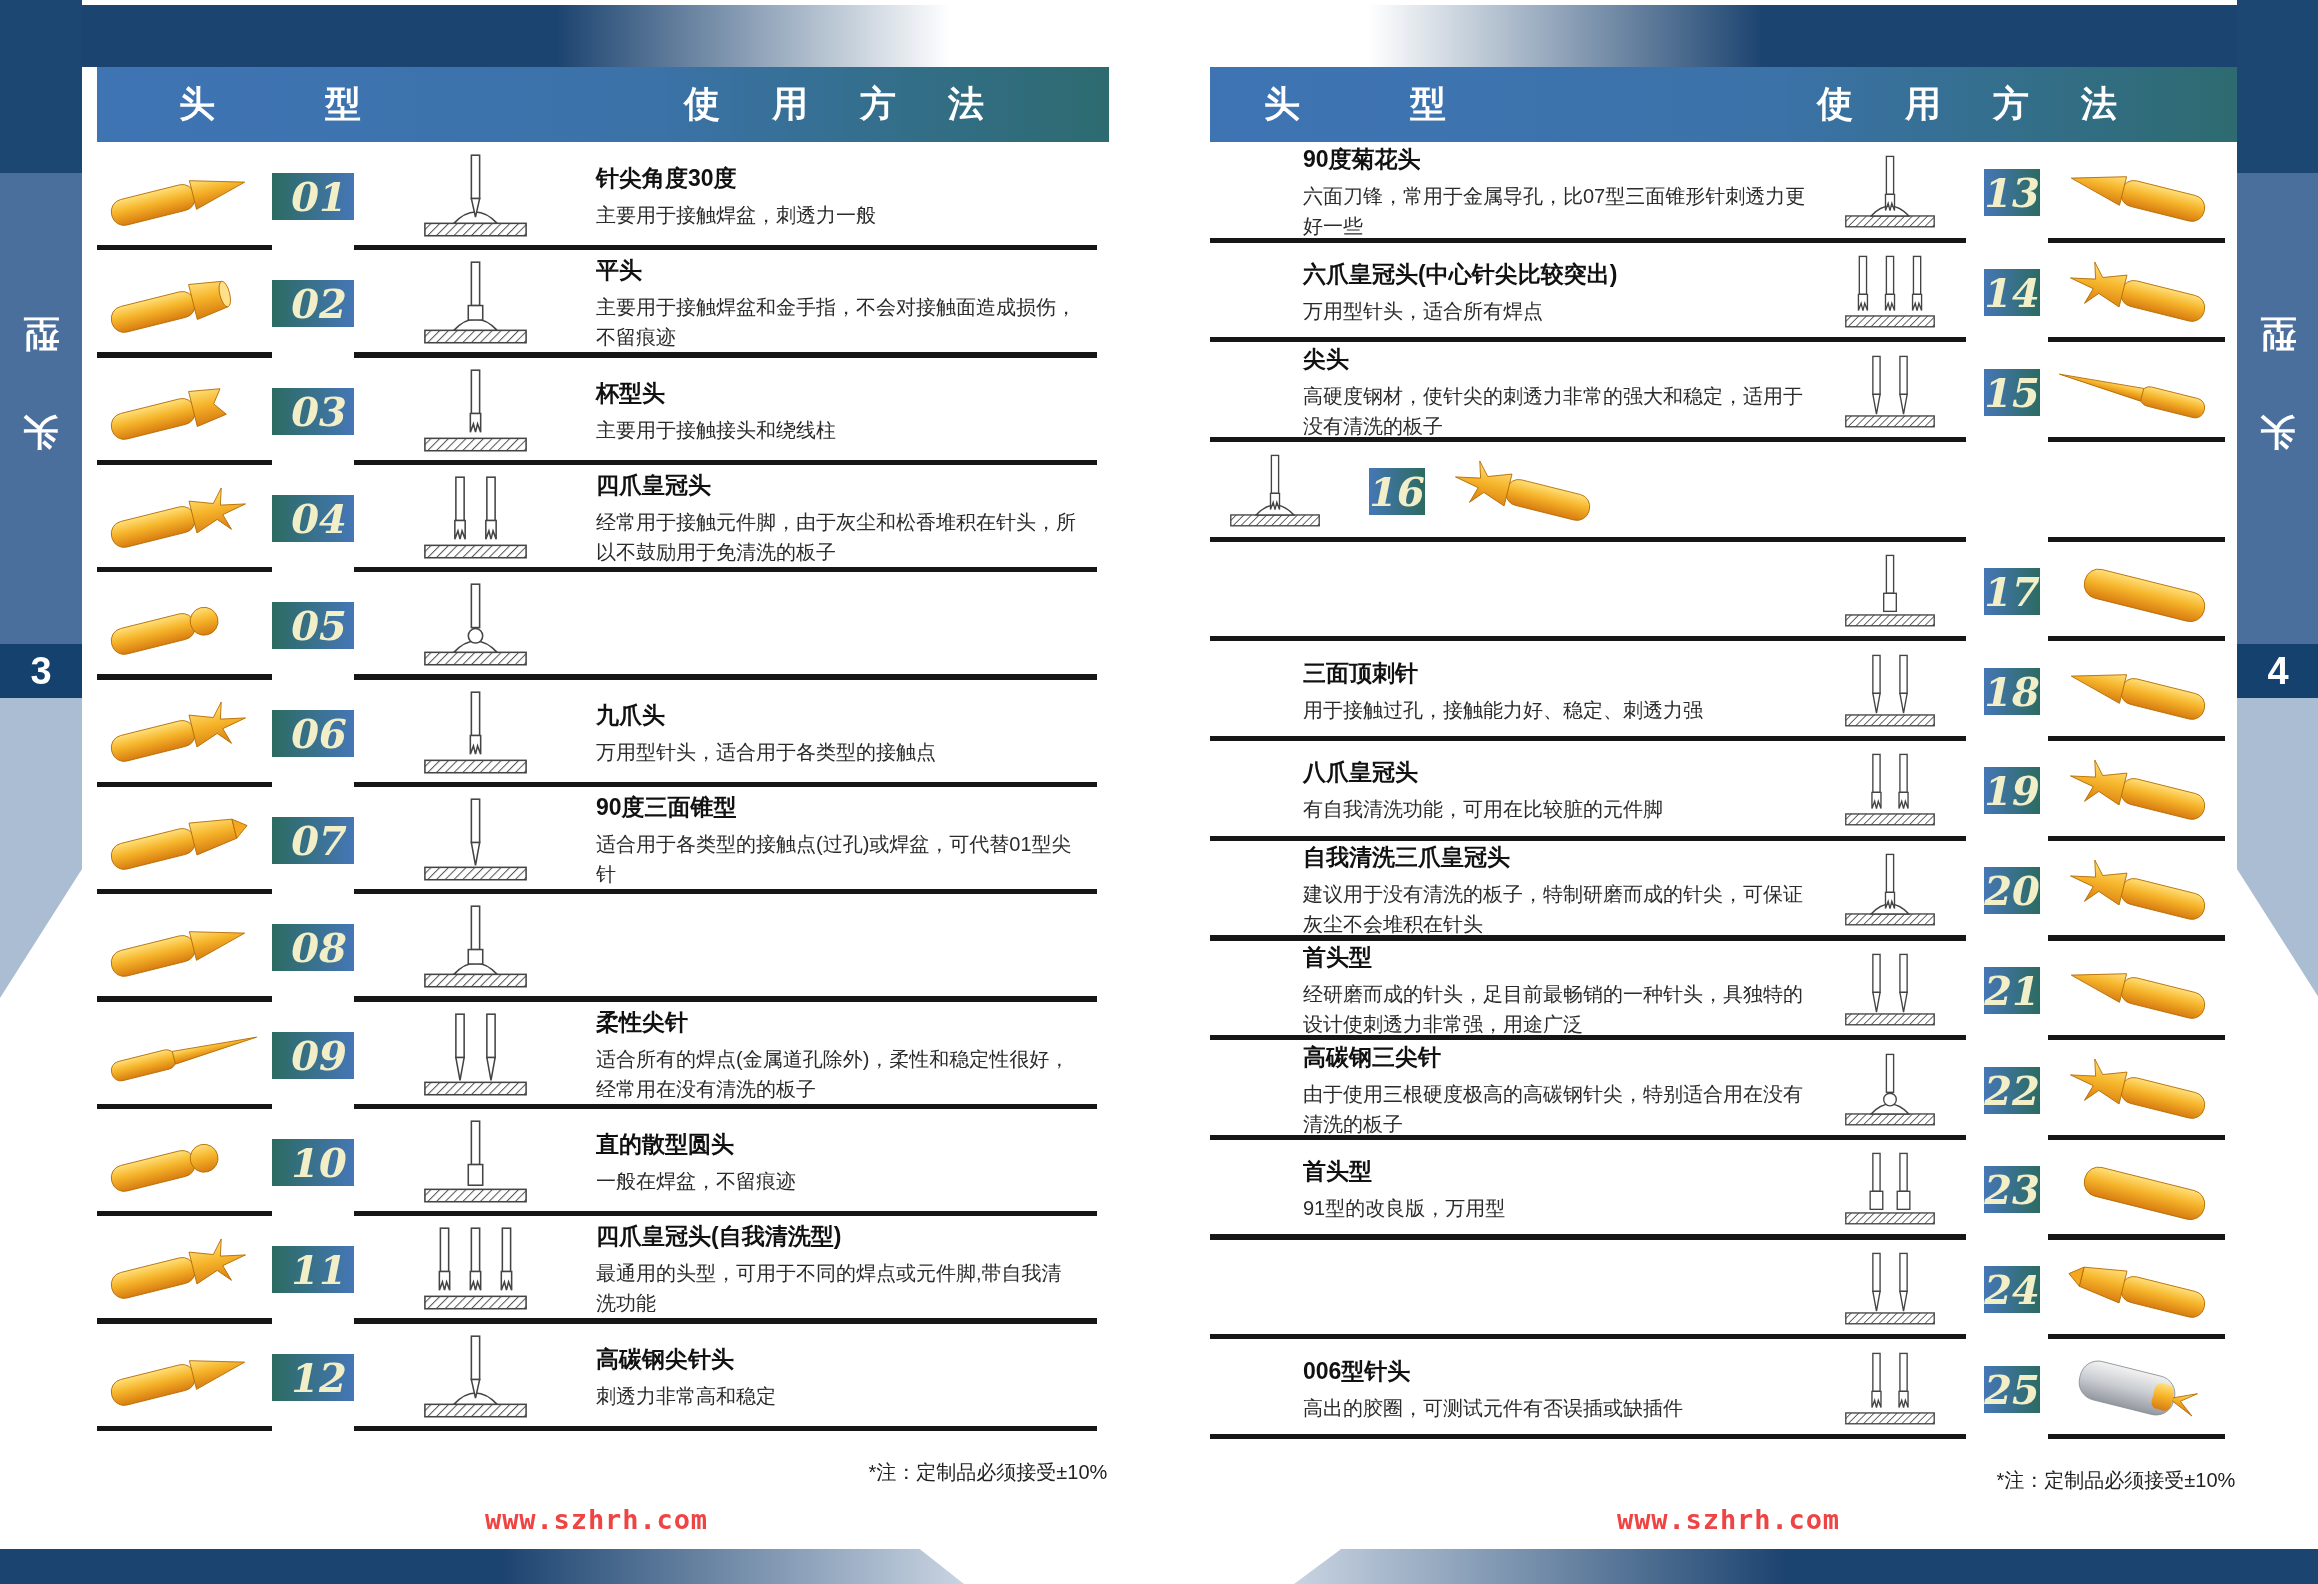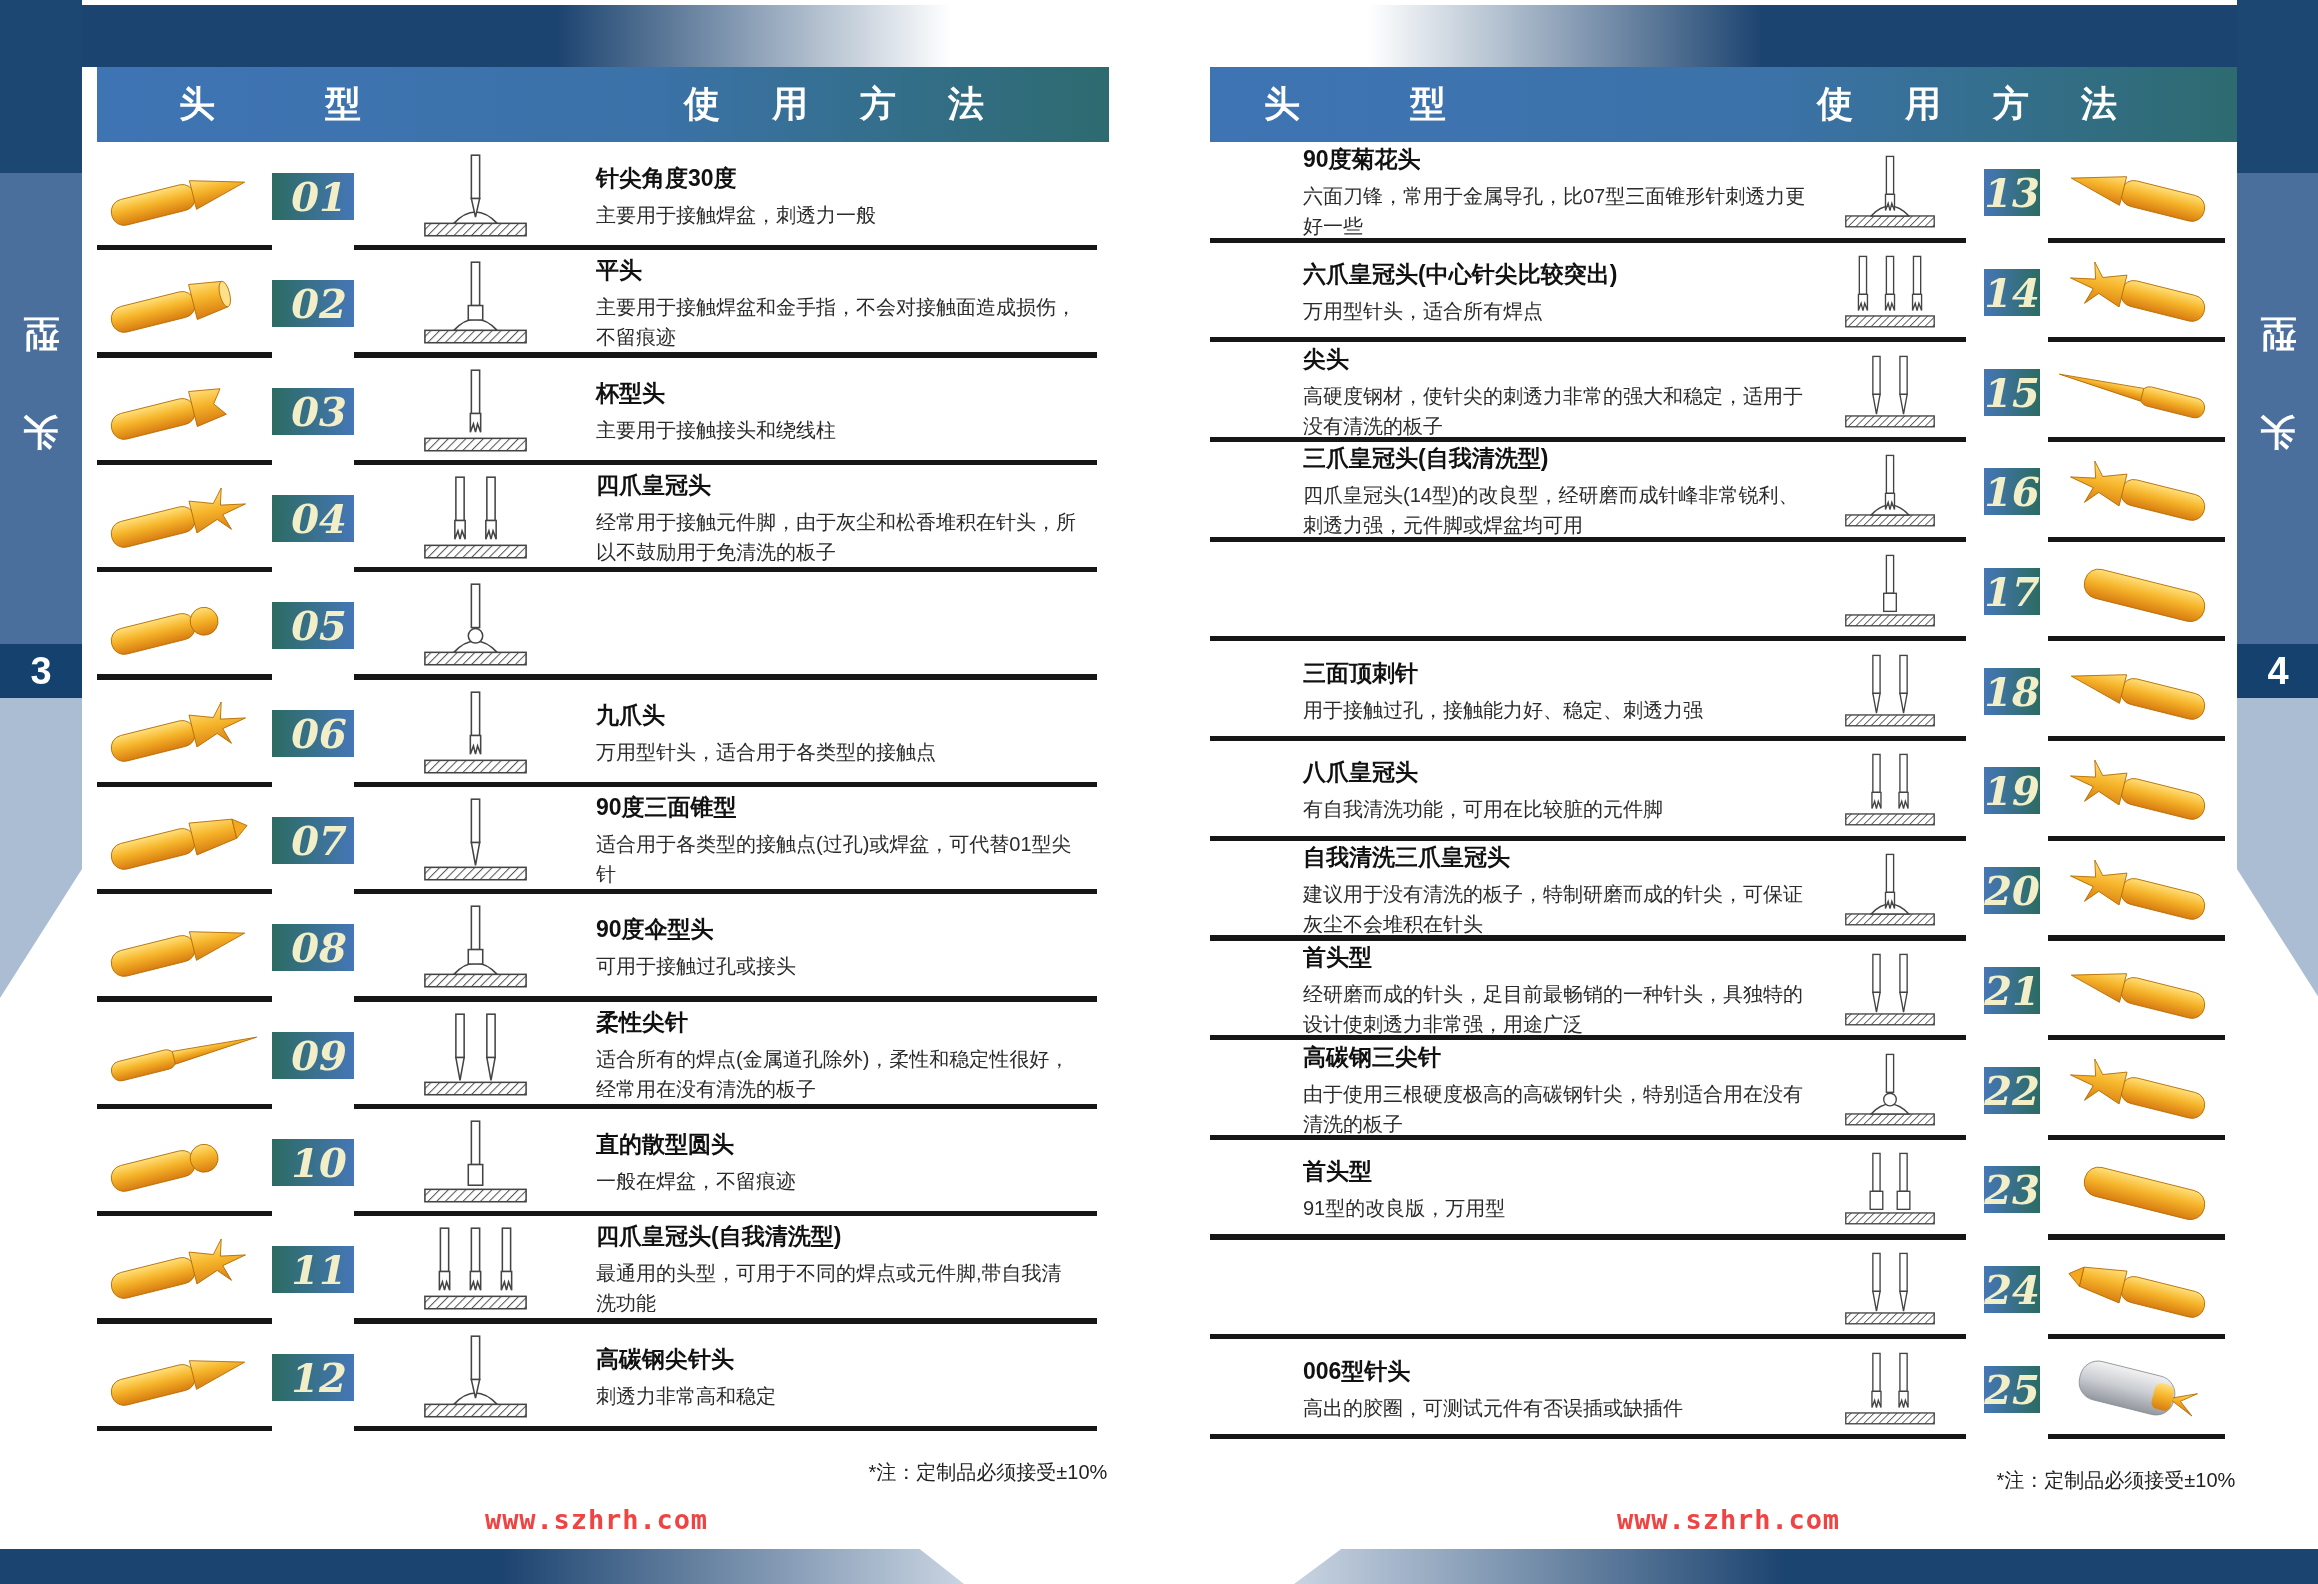--- a/index.html
+++ b/index.html
@@ -332,24 +332,20 @@
           </div>
         </div>
         <div class="cell drawcell">
           <svg class="drawsvg" viewBox="0 0 130 92">
             <rect x="16" y="72" width="98" height="12" fill="url(#hatch)" stroke="#444" stroke-width="1.5"></rect>
             <path d="M44,72 Q65,50 86,72 Z" fill="#fff" stroke="#444" stroke-width="1.5"></path>
             <rect x="61" y="6" width="8" height="42" fill="#fff" stroke="#444" stroke-width="1.5"></rect>
             <rect x="58" y="48" width="14" height="14" fill="#fff" stroke="#444" stroke-width="1.5"></rect>
           </svg>
         </div>
-        <div class="cell textcell">
-          <div class="t-title">90度伞型头</div>
-          <div class="t-desc">可用于接触过孔或接头</div>
-        </div>
         <div class="sep"></div>
         <div class="notch"></div>
       </div>
       <div class="row">
         <div class="cell tipcell">
           <svg class="tipsvg" viewBox="0 0 200 100">
             <rect x="8" y="38" width="80" height="24" rx="11" fill="url(#gold)" stroke="#b36a00"></rect>
             <polygon points="86,42 86,58 190,50" fill="url(#gold)" stroke="#b36a00"></polygon>
           </svg>
         </div>
@@ -546,24 +542,20 @@
         <div class="cell tipcell">
           <svg class="tipsvg" viewBox="0 0 200 100">
             <rect x="8" y="38" width="80" height="24" rx="11" fill="url(#gold)" stroke="#b36a00"></rect>
             <polygon points="86,42 86,58 190,50" fill="url(#gold)" stroke="#b36a00"></polygon>
           </svg>
         </div>
         <div class="sep"></div>
         <div class="notch"></div>
       </div>
       <div class="row">
-        <div class="cell textcell">
-          <div class="t-title">三爪皇冠头(自我清洗型)</div>
-          <div class="t-desc">四爪皇冠头(14型)的改良型，经研磨而成针峰非常锐利、刺透力强，元件脚或焊盆均可用</div>
-        </div>
         <div class="cell drawcell">
           <svg class="drawsvg" viewBox="0 0 130 92">
             <rect x="16" y="72" width="98" height="12" fill="url(#hatch)" stroke="#444" stroke-width="1.5"></rect>
             <path d="M44,72 Q65,50 86,72 Z" fill="#fff" stroke="#444" stroke-width="1.5"></path>
             <rect x="61" y="6" width="8" height="42" fill="#fff" stroke="#444" stroke-width="1.5"></rect>
             <polygon points="60,48 70,48 70,66 67,58 65,66 63,58 60,66" fill="#fff" stroke="#444" stroke-width="1.5"></polygon>
           </svg>
         </div>
         <div class="cell numcell">
           <div class="numbox">

